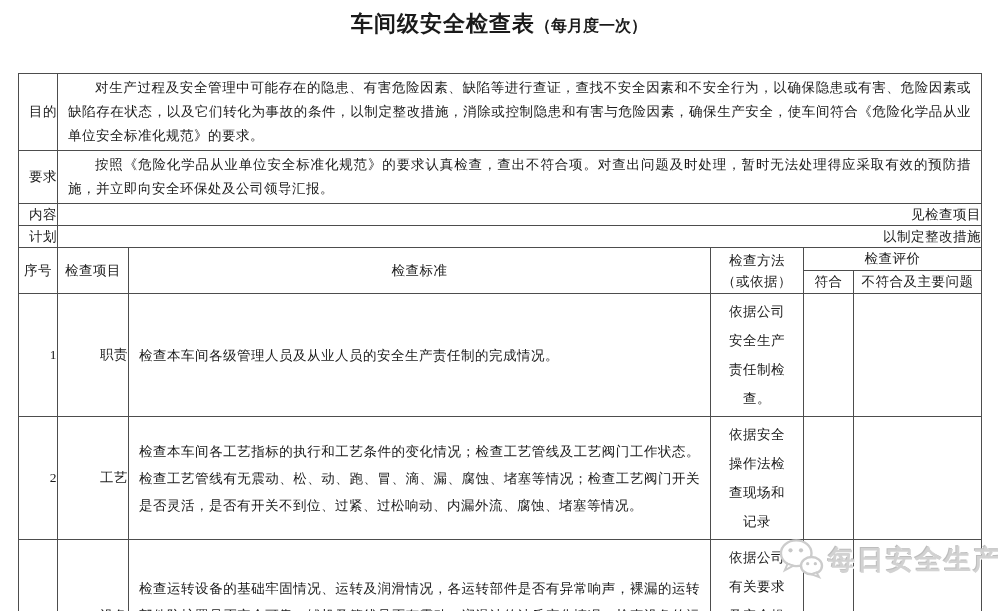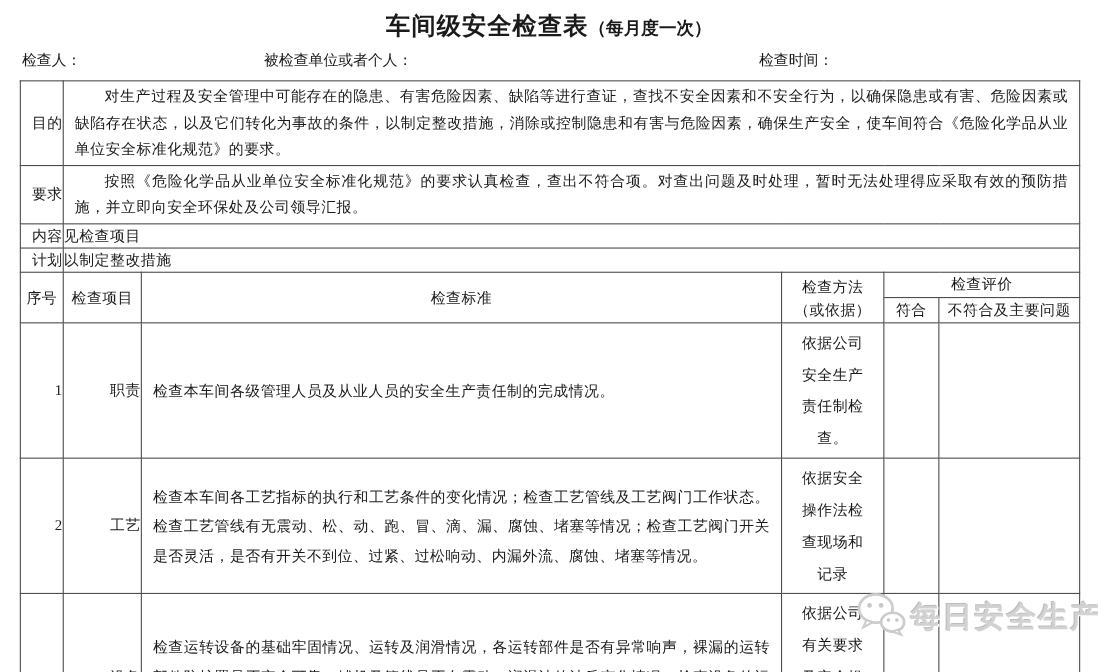--- a/index.html
+++ b/index.html
@@ -43,21 +43,21 @@
   .col-ok     { width: 50px; }
   .col-bad    { width: 128px; }
 
   td.c { text-align: right; }
   td.meta-content {
     text-align: justify;
     padding: 2px 10px;
     line-height: 24px;
   }
   td.meta-content .indent { text-indent: 2em; display: block; }
-  td.meta-center { text-align: left; }
+  td.meta-center { text-align: right; }
 
   td.std-cell {
     text-align: justify;
     padding: 3px 10px;
     line-height: 27px;
   }
   td.method-cell {
     text-align: center;
     padding: 3px 14px;
     line-height: 29px;
@@ -90,25 +90,20 @@
 </style>
 </head>
 <body>
 
 <div class="page">
 
   <div class="title-wrap">
     <span class="title-main">车间级安全检查表</span><span class="title-suffix">（每月度一次）</span>
   </div>
 
-  <div class="info-row">
-    <span class="info-inspector">检查人：</span>
-    <span class="info-inspected">被检查单位或者个人：</span>
-    <span class="info-time">检查时间：</span>
-  </div>
 
   <table class="sheet">
     <colgroup>
       <col class="col-seq">
         <col class="col-item">
         <col class="col-std">
       <col class="col-method">
         <col class="col-ok">
         <col class="col-bad">
     </colgroup>

